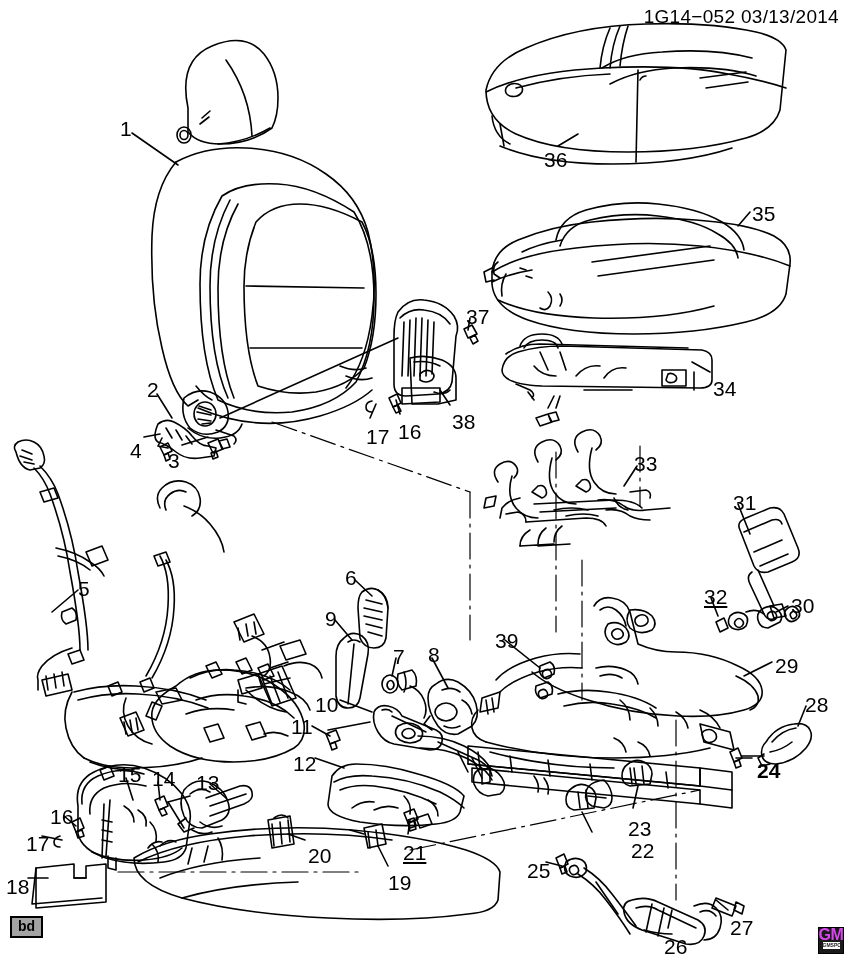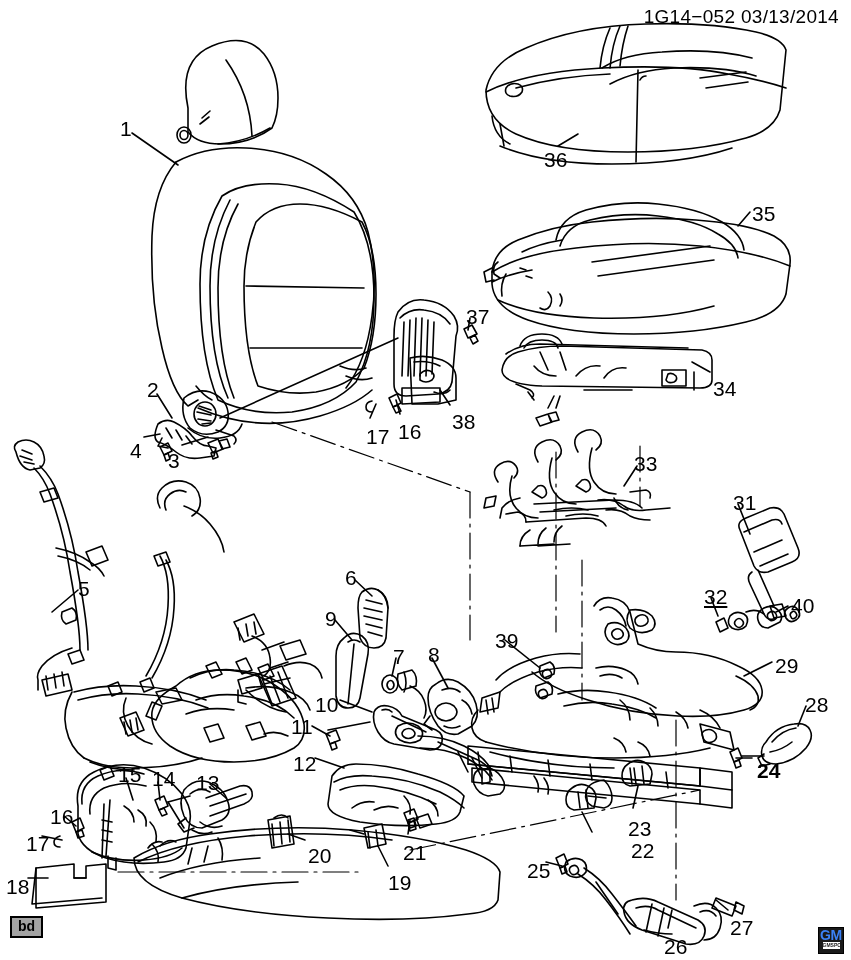--- a/index.html
+++ b/index.html
@@ -6,21 +6,21 @@
   body{width:851px;height:960px;position:relative;overflow:hidden;
        font-family:"Liberation Sans",sans-serif;color:#000;}
   #sheet{position:absolute;left:0;top:0;width:851px;height:695px;background:#fff;}
   #art{position:absolute;left:0;top:0;width:851px;height:960px;}
   .hdr{position:absolute;right:12px;top:6px;font-size:19px;letter-spacing:.3px;white-space:nowrap;}
   .bdbox{position:absolute;left:10px;top:916px;border:2px solid #000;background:#a3a3a3;
          padding:1px 6px 2px 6px;font-size:14px;line-height:15px;font-weight:600;}
   .gmlogo{position:absolute;left:818px;top:927px;width:26px;height:27px;background:#1a1a1a;
           border:1px solid #000;display:flex;flex-direction:column;align-items:center;
           justify-content:flex-start;padding-top:1px;box-sizing:border-box;}
-  .gmlogo .gm{color:#3b82f6;font-size:14px;font-weight:700;line-height:12px;letter-spacing:-.3px;
+  .gmlogo .gm{color:#d946ef;font-size:16px;font-weight:700;line-height:12px;letter-spacing:-.3px;
               font-family:"Liberation Sans",sans-serif;}
   .gmlogo .gmsub{margin-top:1px;width:17px;height:7px;background:#fff;color:#1a1a1a;
                  font-size:5px;line-height:7px;text-align:center;font-weight:700;overflow:hidden;}
   .cal{position:absolute;font-size:21px;line-height:21px;font-weight:400;color:#000;
        font-family:"Liberation Sans",sans-serif;white-space:nowrap;}
 </style>
 </head>
 <body>
 
 <div id="sheet">
@@ -511,30 +511,30 @@
       <div class="cal" style="left: 291px; top: 716px;">11</div>
       <div class="cal" style="left: 293px; top: 753px;">12</div>
       <div class="cal" style="left: 196px; top: 772px;">13</div>
       <div class="cal" style="left: 152px; top: 768px;">14</div>
       <div class="cal" style="left: 118px; top: 764px;">15</div>
       <div class="cal" style="left: 50px; top: 806px;">16</div>
       <div class="cal" style="left: 26px; top: 833px;">17</div>
       <div class="cal" style="left: 6px; top: 876px;">18</div>
       <div class="cal" style="left: 388px; top: 872px;">19</div>
       <div class="cal" style="left: 308px; top: 845px;">20</div>
-      <div class="cal" style="left: 403px; top: 842px;">21</div>
+      <div class="cal" style="left: 403px; top: 842px; text-decoration: underline;">21</div>
       <div class="cal" style="left: 591px; top: 840px; margin-left: 40px;">22</div>
       <div class="cal" style="left: 628px; top: 818px;">23</div>
       <div class="cal" style="left: 757px; top: 760px; font-weight: bold;">24</div>
       <div class="cal" style="left: 527px; top: 860px;">25</div>
       <div class="cal" style="left: 664px; top: 936px;">26</div>
       <div class="cal" style="left: 730px; top: 917px;">27</div>
       <div class="cal" style="left: 805px; top: 694px;">28</div>
       <div class="cal" style="left: 775px; top: 655px;">29</div>
-      <div class="cal" style="left: 791px; top: 595px;">40</div>
+      <div class="cal" style="left: 791px; top: 595px;">30</div>
       <div class="cal" style="left: 733px; top: 492px;">31</div>
       <div class="cal" style="left: 704px; top: 586px; text-decoration: underline;">32</div>
       <div class="cal" style="left: 634px; top: 453px;">33</div>
       <div class="cal" style="left: 713px; top: 378px;">34</div>
       <div class="cal" style="left: 752px; top: 203px;">35</div>
       <div class="cal" style="left: 544px; top: 149px;">36</div>
       <div class="cal" style="left: 466px; top: 306px;">37</div>
       <div class="cal" style="left: 452px; top: 411px;">38</div>
       <div class="cal" style="left: 495px; top: 630px;">39</div>
       <div class="cal" style="left: 398px; top: 421px;">16</div>

